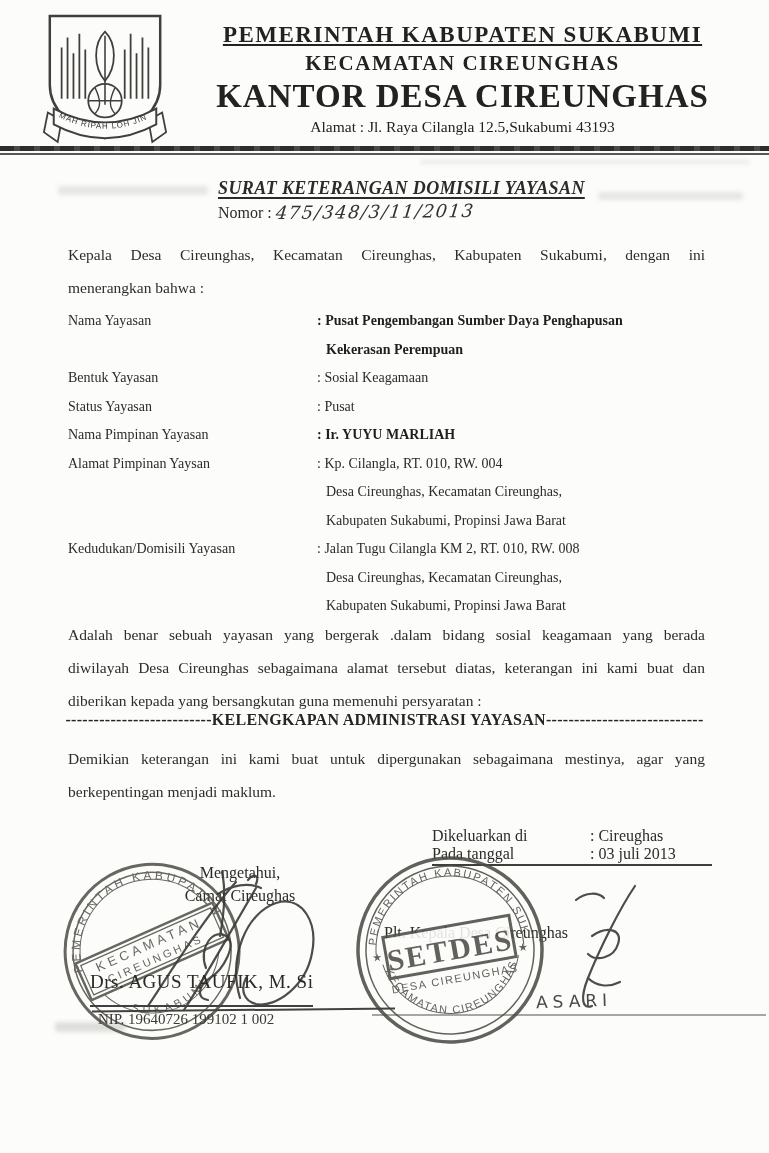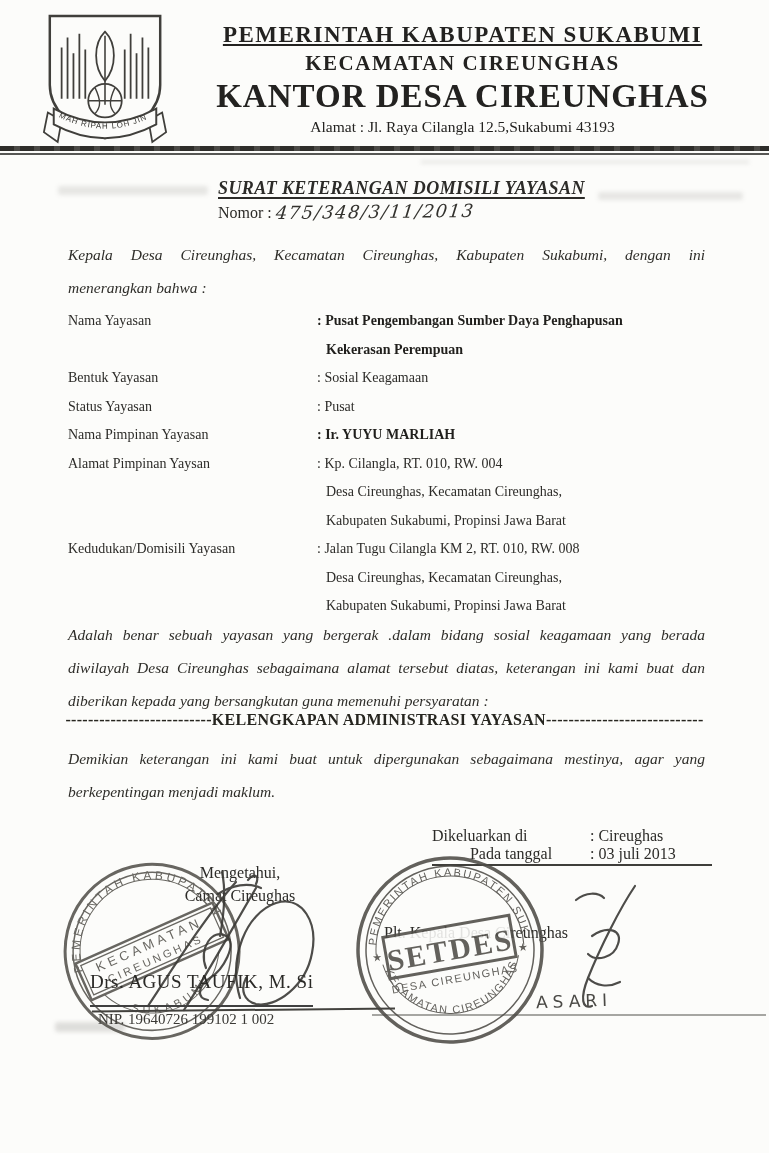--- a/index.html
+++ b/index.html
@@ -22,37 +22,37 @@
   .rule-thick { position:absolute; left:0; top:146px; width:769px; height:5px;
     background:repeating-linear-gradient(90deg,#2e2d2a 0 14px,#4a4945 14px 20px); }
   .rule-thin { position:absolute; left:0; top:153px; width:769px; height:2px; background:#3a3936; opacity:.85; }
   
   .title { position:absolute; left:218px; top:178px; font-size:18px; font-weight:bold; font-style:italic;
     letter-spacing:.4px; text-decoration:underline; text-decoration-thickness:2px; text-underline-offset:3px; }
   .nomor { position:absolute; left:218px; top:201px; font-size:16px; }
   .hand { font-family:"DejaVu Serif",serif; font-style:italic; font-size:18px; letter-spacing:1.5px;
     display:inline-block; transform:skewX(-7deg) rotate(-.6deg); color:#33322e; }
   
-  .para { position:absolute; left:68px; width:637px; font-size:15.5px; line-height:33px; color:#2e2d29;font-style:italic; }
+  .para { position:absolute; left:68px; width:637px; font-size:15.5px; line-height:33px; color:#2e2d29; }
   .jline { text-align:justify; text-align-last:justify; }
   .intro { top:238px; }
   .p1 { top:618px; }
   .p2 { top:742px; }
   .fields { position:absolute; left:68px; top:307px; width:650px; font-size:14px; line-height:28.5px; }
   .frow { display:flex; }
   .flabel { width:249px; flex:none; }
   .fval .cont { padding-left:9px; }
   .bold { font-weight:bold; color:#201f1c; }
   .kelengkapan { position:absolute; left:0; top:711px; width:769px; text-align:center;
     font-size:16px; font-weight:bold; letter-spacing:.3px; color:#26251f; }
   
   .issue { position:absolute; left:432px; top:827px; font-size:16px; z-index:1; }
   .irow { display:flex; width:280px; }
   .ilabel { width:158px; flex:none; }
-  .irow2 { border-bottom:2px solid #3f3e3a; padding-bottom:1px;text-align:center; }
+  .irow2 { border-bottom:2px solid #3f3e3a; padding-bottom:1px; }
   .signer-title { position:absolute; left:384px; top:924px; font-size:16px; z-index:1; }
   .mengetahui { position:absolute; left:130px; top:861px; width:220px; text-align:center;
     font-size:16px; line-height:23px; z-index:1; }
   .name-block { position:absolute; left:90px; top:971px; z-index:4; }
   .sig-name { font-size:19px; letter-spacing:.5px; border-bottom:2px solid #404040; padding-bottom:12px; color:#2a2926; }
   .sig-nip { font-size:15px; margin-top:4px; margin-left:8px; color:#3a3935; }
   .nip-strike { position:absolute; left:2px; top:1038px; width:303px; height:2px; background:#43423e;
     transform:rotate(-.6deg); }
   .asari { position:absolute; left:536px; top:991px; font-size:17px; color:#4b4a46;
     font-family:"DejaVu Sans",sans-serif; letter-spacing:5px; transform:rotate(-2deg); z-index:3; }

